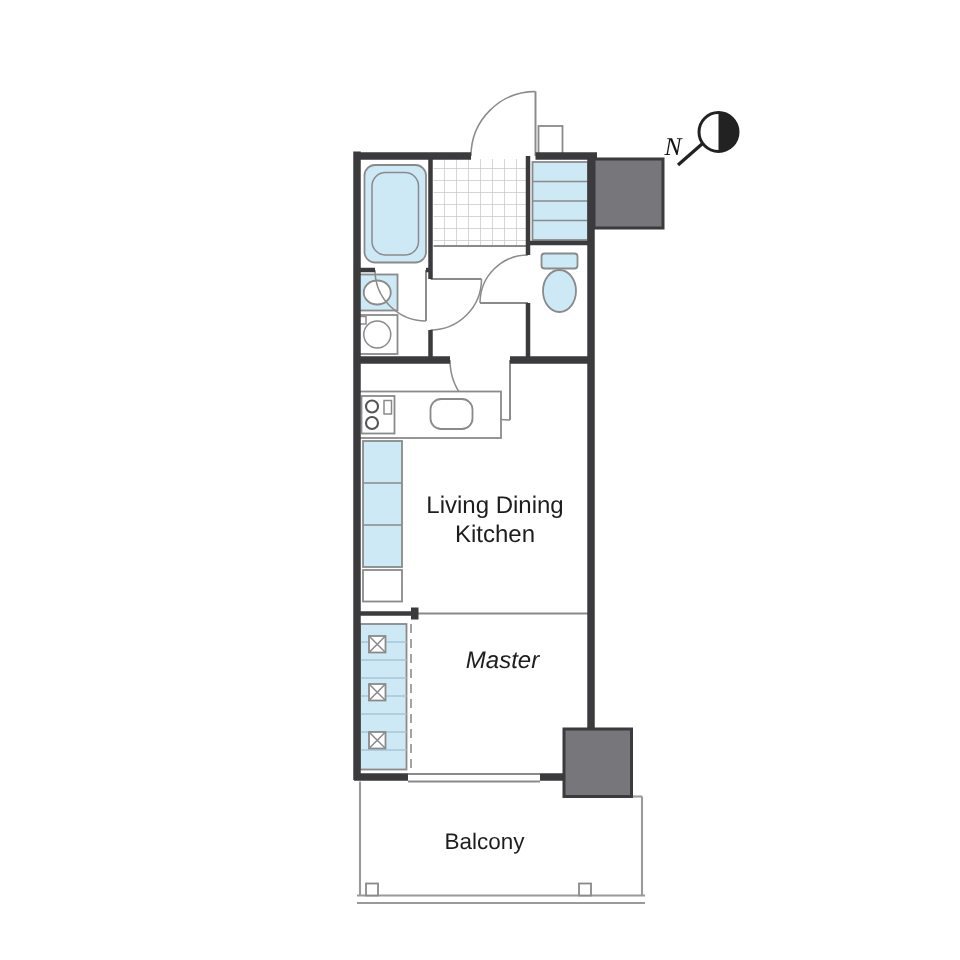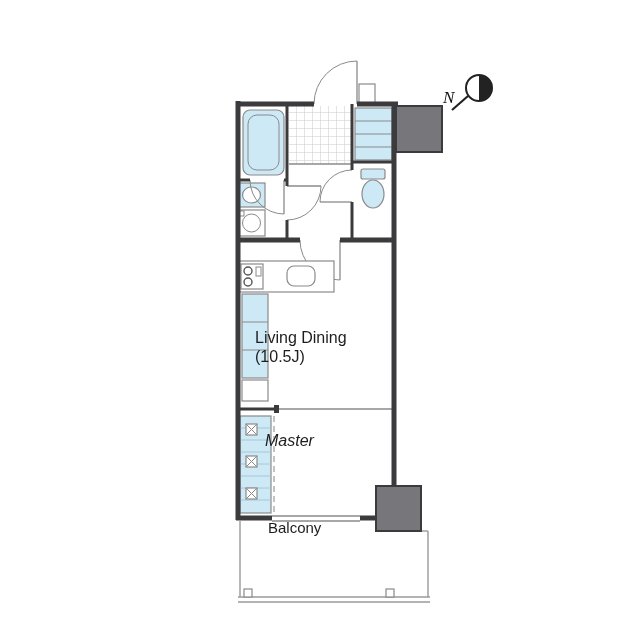--- a/index.html
+++ b/index.html
@@ -17,21 +17,21 @@
   .wallm{stroke:var(--wall);stroke-width:3;fill:none;stroke-linecap:butt;}
   .thin{stroke:var(--line);stroke-width:1.3;fill:none;}
   .thin2{stroke:var(--line);stroke-width:1;fill:none;}
   .balc{stroke:#9a9a9a;stroke-width:1.4;fill:none;}
   .fix{fill:var(--fixture);stroke:var(--line);stroke-width:1.2;}
   .whitebox{fill:#fff;stroke:var(--line);stroke-width:1.2;}
   .col{fill:var(--column);stroke:var(--wall);stroke-width:2;}
   .dash{stroke:#9a9a9a;stroke-width:1.2;stroke-dasharray:6 4;fill:none;}
   .hatch{stroke:#a7c6d6;stroke-width:1;fill:none;}
   .stoveline{stroke:#555;stroke-width:1.4;fill:none;}
-  .room-label{position:absolute;text-align:left;color:#1d1d1f;font-size:16px;line-height:19px;}
+  .room-label{position:absolute;text-align:center;color:#1d1d1f;font-size:16px;line-height:19px;}
   .balcony-label{font-size:15px;line-height:18px;}
   .ntext{font-family:"Liberation Serif",serif;font-style:italic;font-size:17px;fill:#111;}
 </style>
 </head>
 <body>
 
 <div class="stage">
   <svg width="640" height="640" viewBox="0 0 640 640">
     <defs>
       <pattern id="tile" width="8" height="8" patternUnits="userSpaceOnUse">
@@ -164,23 +164,23 @@
     <g>
       <path d="M452 110L468 96" stroke="#222" stroke-width="2.2" fill="none"></path>
       <circle cx="479" cy="88" r="13" fill="#fff" stroke="#222" stroke-width="2"></circle>
       <path d="M479 75A13 13 0 0 1 479 101L479 75Z" fill="#222" stroke="none"></path>
       <text class="ntext" x="443" y="103">N</text>
     </g>
   </svg>
 
   <div class="room-label" style="left:255px;top:328px;width:150px;">
     <div>Living Dining</div>
-    <div>(10.5J)</div>
+    <div>Kitchen</div>
   </div>
 
   <div class="room-label" style="left:265px;top:431px;width:140px;font-style:italic;">
     <div>Master</div>
   </div>
 
-  <div class="room-label balcony-label" style="left:268px;top:519px;width:110px;">
+  <div class="room-label balcony-label" style="left:268px;top:553px;width:110px;">
     <div>Balcony</div>
   </div>
 </div>
 
 </body></html>

